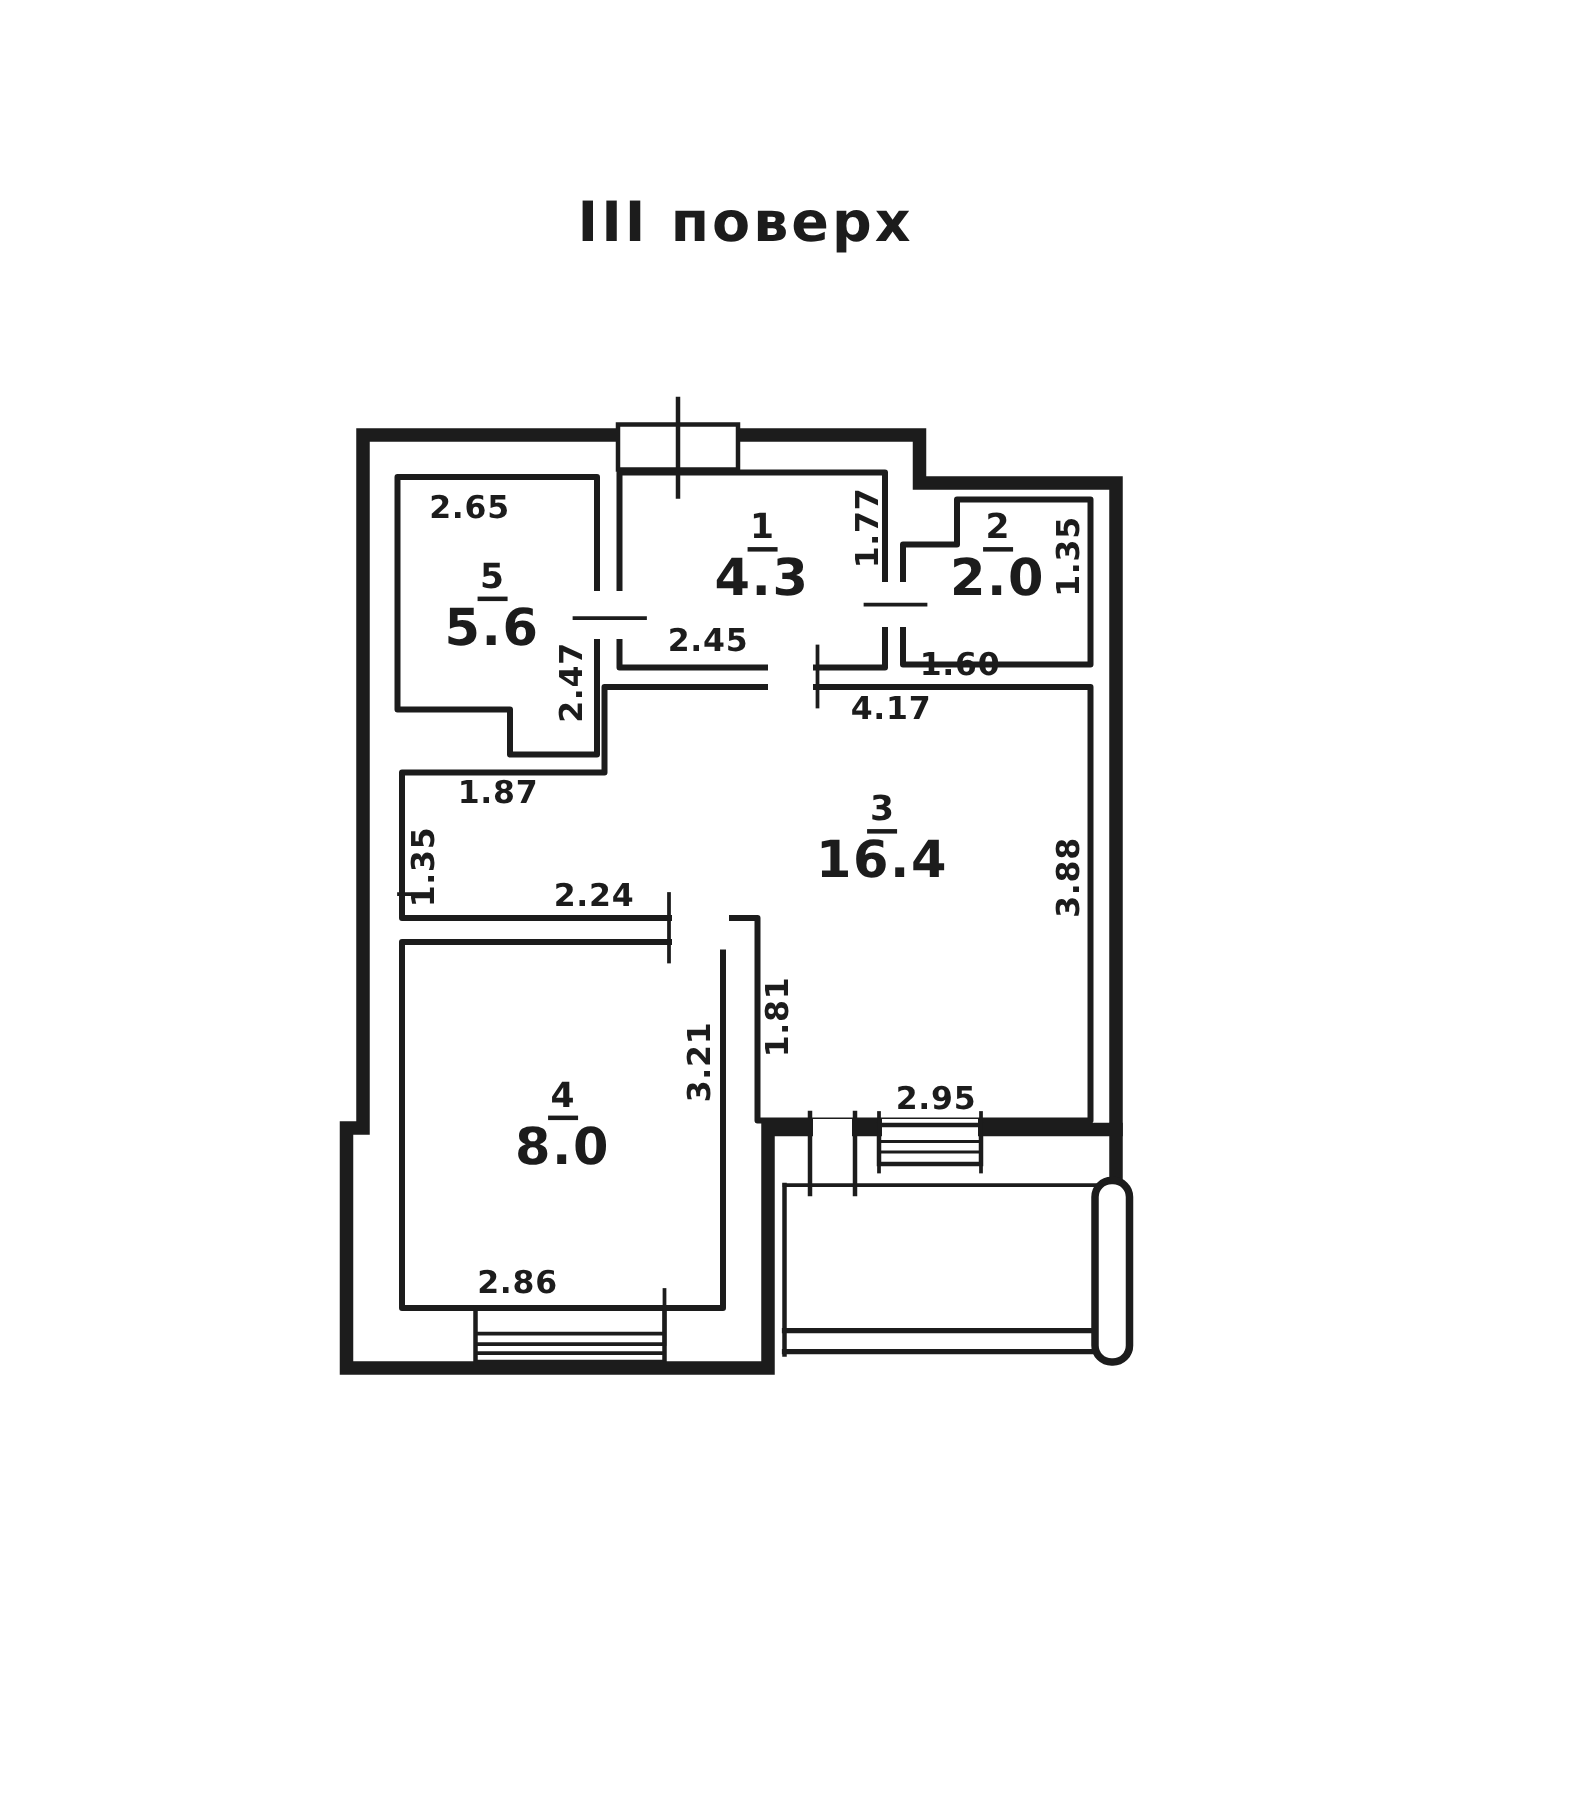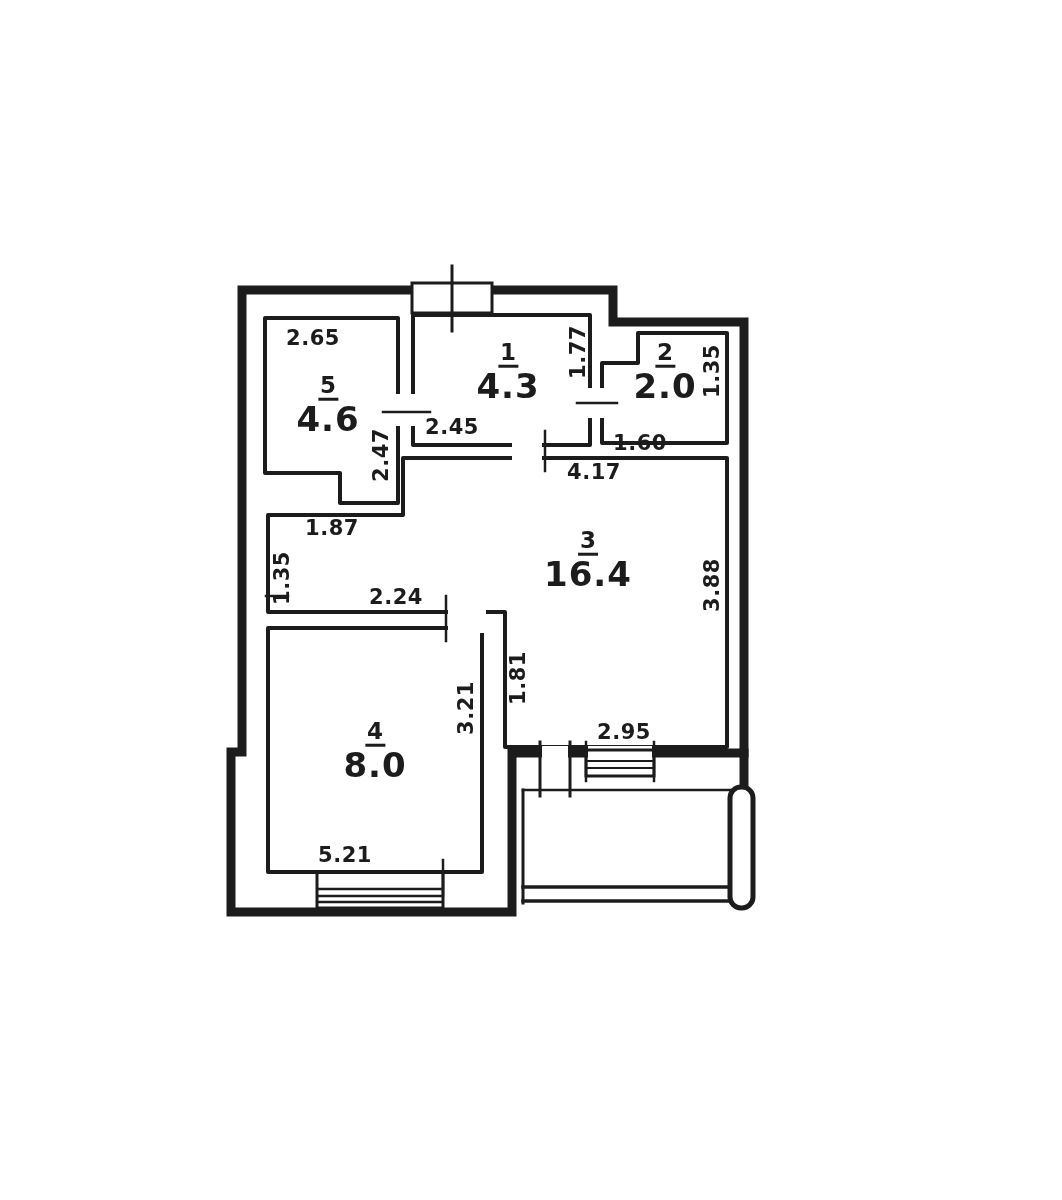--- a/index.html
+++ b/index.html
@@ -49,20 +49,21 @@
     font-size:34px;
     font-weight:bold;
     letter-spacing:1px;
   }
 </style>
 </head>
 <body>
 
 <div class="page">
 
+  <div class="title">III поверх</div>
 
   <svg class="plan" width="1062" height="1200" viewBox="0 0 1062 1200" fill="none" stroke="#1c1c1c" stroke-linecap="square">
 
     <path stroke-width="9" d="M 242 290 H 613 V 322 H 744 V 753 H 512 V 912 H 231 V 752 H 242 Z"></path>
     <line stroke-width="9" x1="744" y1="753" x2="744" y2="789"></line>
 
     <path stroke-width="4" stroke-linejoin="round" d="M 265 318 H 398 V 503 H 340 V 473 H 265 Z"></path>
     <rect stroke-width="4" stroke-linejoin="round" x="413" y="315" width="177" height="130"></rect>
     <path stroke-width="4" stroke-linejoin="round" d="M 638 333 H 727 V 443 H 602 V 363 H 638 Z"></path>
     <path stroke-width="4" stroke-linejoin="round" d="M 415 458 H 727 V 747 H 505 V 612 H 268 V 515 H 403 V 458 Z"></path>
@@ -118,32 +119,32 @@
   <div class="room-label" style="left:588px;top:560px">
     <span class="num">3</span>
     <span class="area">16.4</span>
   </div>
   <div class="room-label" style="left:375px;top:751px">
     <span class="num">4</span>
     <span class="area">8.0</span>
   </div>
   <div class="room-label" style="left:328px;top:405px">
     <span class="num">5</span>
-    <span class="area">4.6</span>
+    <span class="area">5.6</span>
   </div>
 
   <div class="dim" style="left:313px;top:338px">2.65</div>
   <div class="dim v" style="left:578px;top:352px">1.77</div>
   <div class="dim v" style="left:712px;top:371px">1.35</div>
-  <div class="dim" style="left:452px;top:427px">2.45</div>
+  <div class="dim" style="left:472px;top:427px">2.45</div>
   <div class="dim" style="left:640px;top:443px">1.60</div>
   <div class="dim v" style="left:381px;top:455px">2.47</div>
   <div class="dim" style="left:594px;top:472px">4.17</div>
   <div class="dim" style="left:332px;top:528px">1.87</div>
   <div class="dim v" style="left:282px;top:578px">1.35</div>
   <div class="dim v" style="left:712px;top:585px">3.88</div>
   <div class="dim" style="left:396px;top:597px">2.24</div>
   <div class="dim v" style="left:518px;top:678px">1.81</div>
   <div class="dim v" style="left:466px;top:708px">3.21</div>
   <div class="dim" style="left:624px;top:732px">2.95</div>
-  <div class="dim" style="left:345px;top:855px">5.21</div>
+  <div class="dim" style="left:345px;top:855px">2.86</div>
 
 </div>
 
 </body></html>

